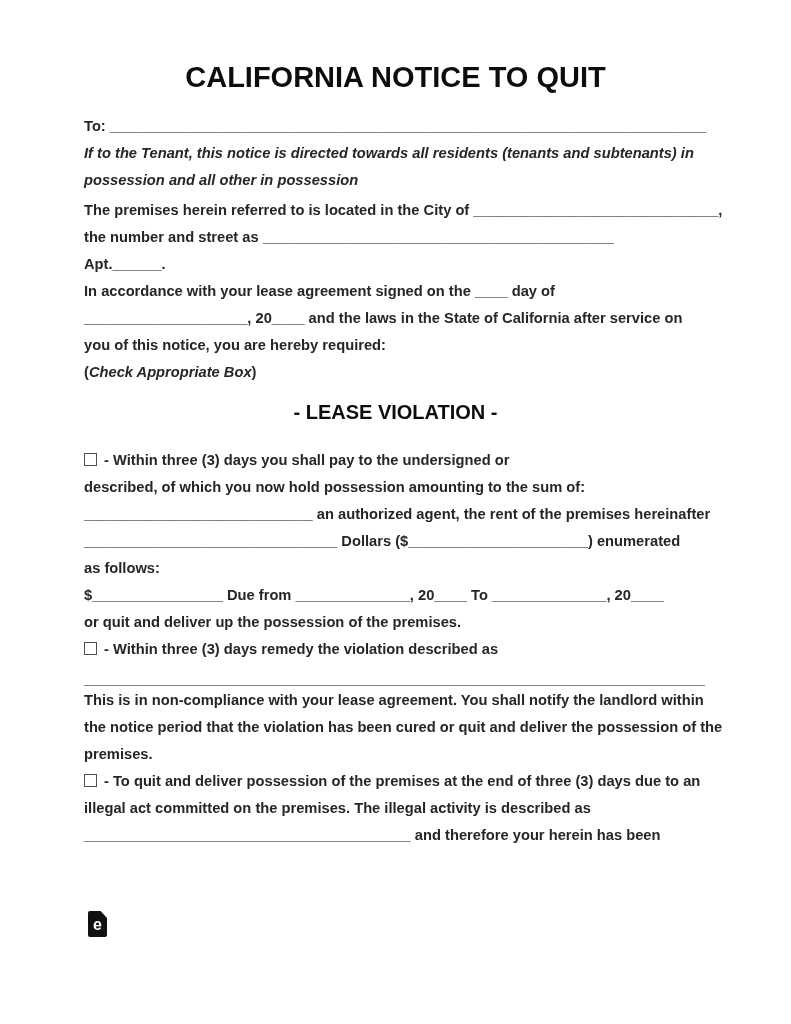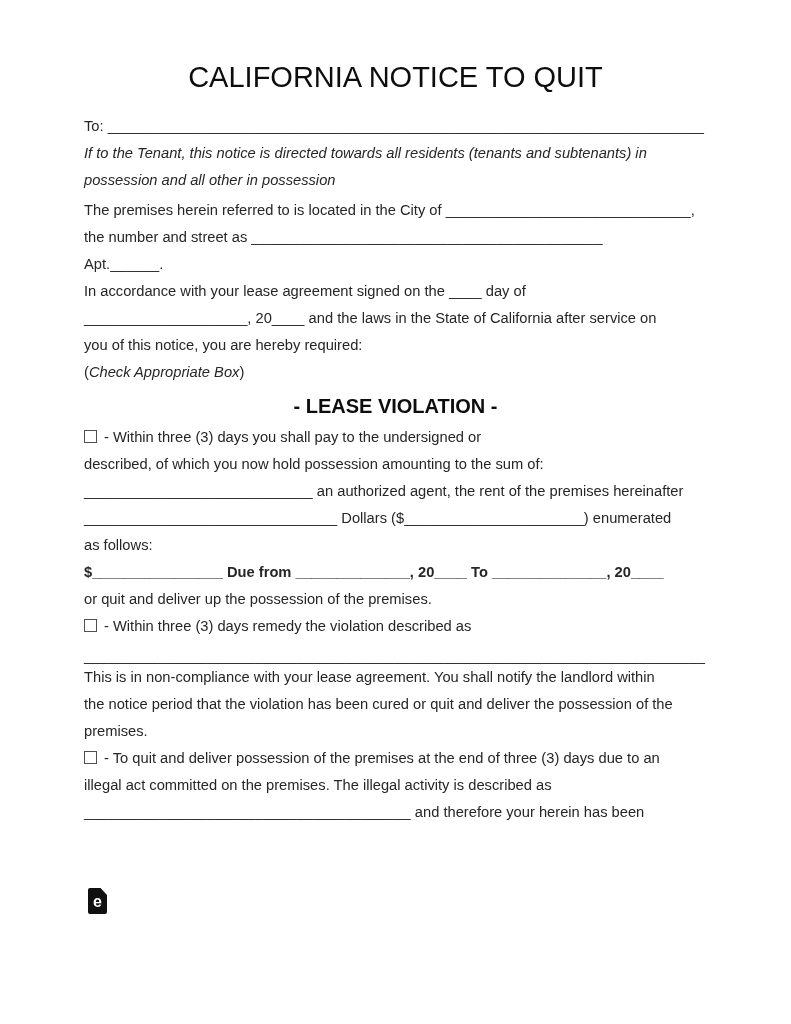--- a/index.html
+++ b/index.html
@@ -11,45 +11,46 @@
     overflow: hidden;
     font-family: "Liberation Sans", sans-serif;
     color: #262626;
   }
   .content { margin: 0 84px; }
   .title {
     margin-top: 60px;
     height: 34px;
     line-height: 34px;
     font-size: 29px;
-    font-weight: normal;
+    font-weight: bold;
     color: #0d0d0d;
     text-align: center;
     white-space: nowrap;
   }
   .line {
     height: 27px;
     line-height: 27px;
     font-size: 14.7px;
     white-space: nowrap;
+    font-weight: bold;
   }
   .to-line { margin-top: 19px; }
   .italic { font-style: italic; }
   .para-premises { margin-top: 3px; }
   .heading {
-    margin-top: 6px;
+    margin-top: 12px;
     height: 28px;
     line-height: 28px;
     font-size: 20px;
     font-weight: bold;
     color: #0d0d0d;
     text-align: center;
     white-space: nowrap;
   }
-  .para-violation { margin-top: 4px; }
+  .para-violation { margin-top: 21px; }
   .blankline { margin-top: 3px; }
   .para-noncompliance { margin-top: -6px; }
   .bold { font-weight: bold; }
   .cb {
     display: inline-block;
     width: 11px;
     height: 11px;
     border: 1px solid #4f4f4f;
     background: #ffffff;
     margin-right: 7px;

